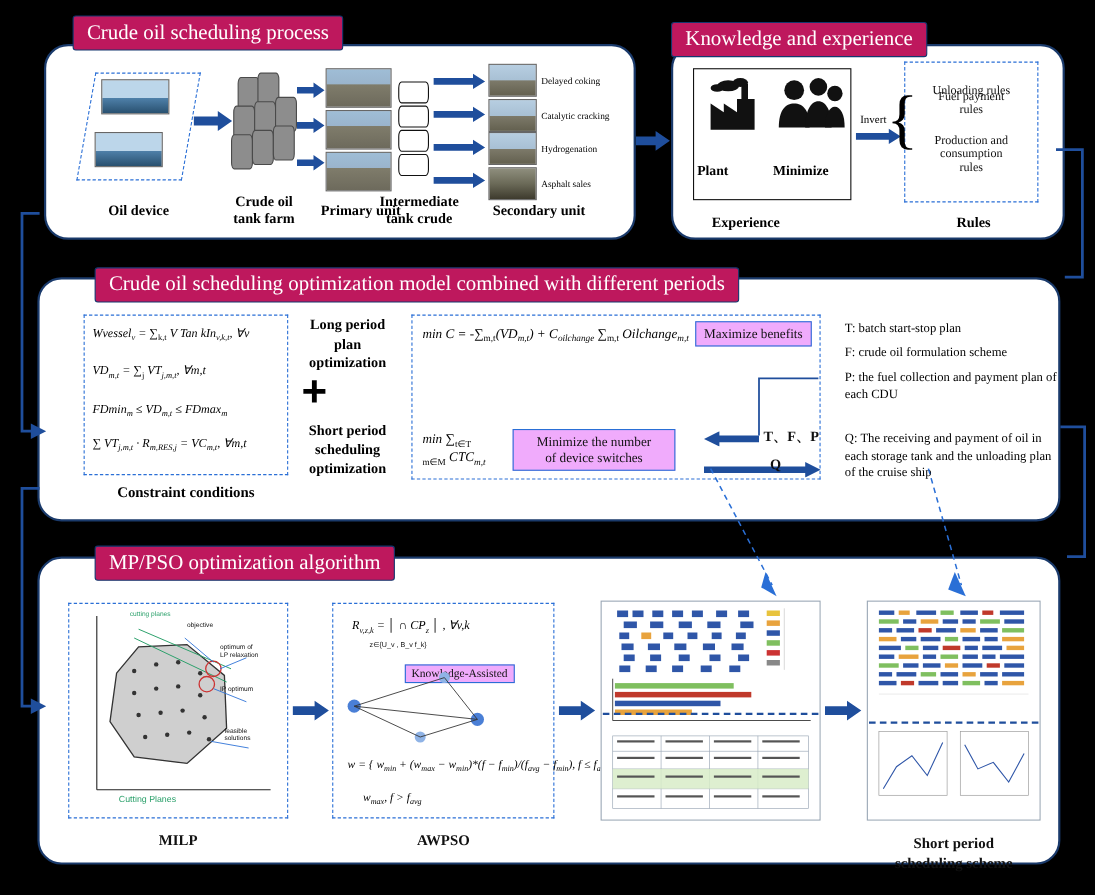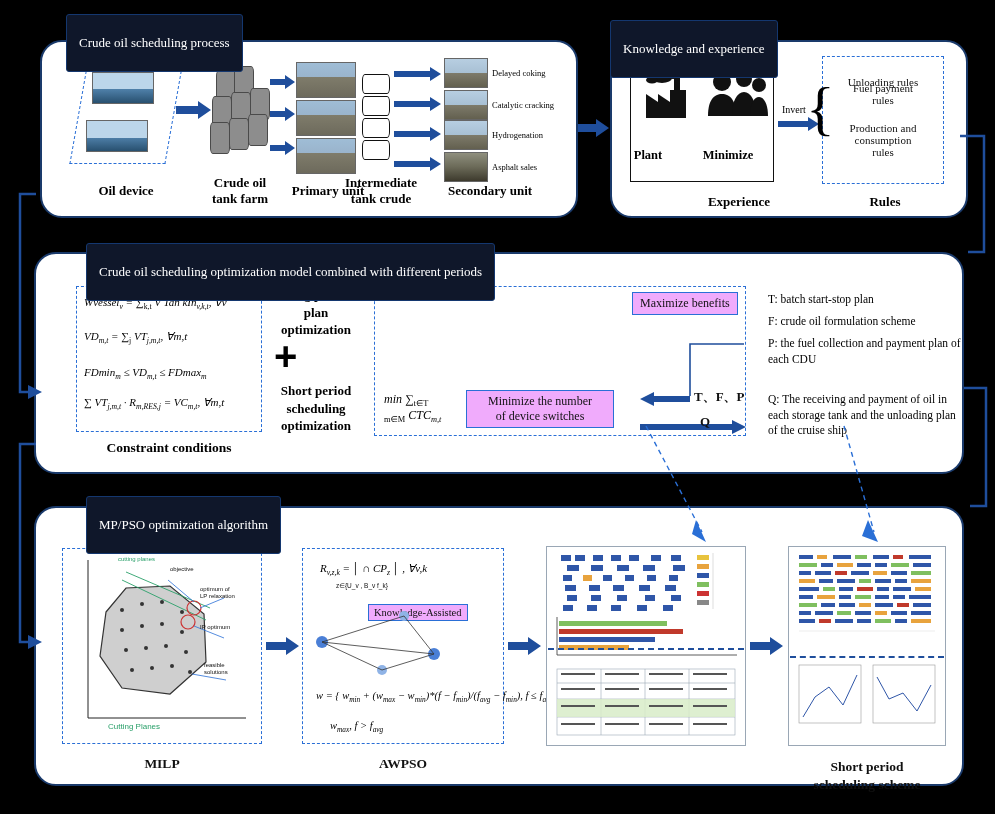--- a/index.html
+++ b/index.html
@@ -24,25 +24,25 @@
   
   .panel {
     position: absolute;
     background: #ffffff;
     border: 2px solid #1a3a6b;
     border-radius: 22px;
     box-sizing: border-box;
   }
   .section-title {
     position: absolute;
-    background: #0f172a;
+    background: #be185d;
     color: #ffffff;
     font-family: "Liberation Serif", serif;
-    font-size: 13px;
-    padding: 20px 12px;
+    font-size: 19px;
+    padding: 4px 12px;
     border-radius: 3px;
     white-space: nowrap;
     z-index: 30;
     border: 1px solid #14376f;
   }
   .dashbox {
     position: absolute;
     border: 1.6px dashed #2a6fd6;
     box-sizing: border-box;
   }
@@ -325,21 +325,21 @@
 
   <div class="dashbox" style="left:822px; top:56px; width:122px; height:128px;"></div>
   <div class="bracket" style="left:806px; top:74px;">{</div>
   <div class="rule-item" style="left:824px; top:62px; width:118px;margin-top:14px;">Unloading rules</div>
   <div class="rule-item" style="left:824px; top:82px; width:118px; white-space:pre-line;">Fuel payment
 rules</div>
   <div class="rule-item" style="left:824px; top:122px; width:118px; white-space:pre-line;">Production and
 consumption
 rules</div>
 
-  <div class="lbl" style="left:620px; top:194px; width:150px;text-align:right;">Experience</div>
+  <div class="lbl" style="left:603px; top:194px; width:150px;">Experience</div>
   <div class="lbl" style="left:840px; top:194px; width:90px;">Rules</div>
 
   <svg style="position:absolute; left:960px; top:130px;" width="34" height="130">
     <path d="M0 6 L24 6 L24 122 L8 122" stroke="#1f4e9c" stroke-width="2.5" fill="none"></path>
   </svg>
 
   <div class="panel" style="left:34px; top:252px; width:930px; height:222px;"></div>
   <div class="section-title" style="left:86px; top:243px;">Crude oil scheduling optimization model combined with different periods</div>
 
   <svg style="position:absolute; left:6px; top:190px;" width="36" height="216">
@@ -365,20 +365,23 @@
   <div class="plussign" style="left:274px; top:336px;">+</div>
 
   <div class="lbl" style="left:266px; top:286px; width:100px; white-space:pre-line; font-size:13px; line-height:1.35;">Long period
 plan
 optimization</div>
   <div class="lbl" style="left:266px; top:382px; width:100px; white-space:pre-line; font-size:13px; line-height:1.35;">Short period
 scheduling
 optimization</div>
 
   <div class="dashbox" style="left:374px; top:286px; width:372px; height:150px;"></div>
+  <div class="mathtxt" style="left:384px; top:296px; font-size:12px;">
+    min C = -∑<sub style="font-style:normal">m,t</sub>(VD<sub>m,t</sub>) + C<sub>oilchange</sub> ∑<sub style="font-style:normal">m,t</sub> Oilchange<sub>m,t</sub>
+  </div>
   <div class="boxlabel" style="left:632px; top:292px;">Maximize benefits</div>
 
   <div class="mathtxt" style="left:384px; top:392px; font-size:12px;">
     min ∑<sub style="font-style:normal">t∈T<br>m∈M</sub> CTC<sub>m,t</sub>
   </div>
   <div class="boxlabel" style="left:466px; top:390px; width:148px; text-align:center; line-height:1.25; white-space:pre-line;">Minimize the number
 of device switches</div>
 
   <div class="arrow" style="left:640px; top:392px;">
     <svg width="50" height="14">

